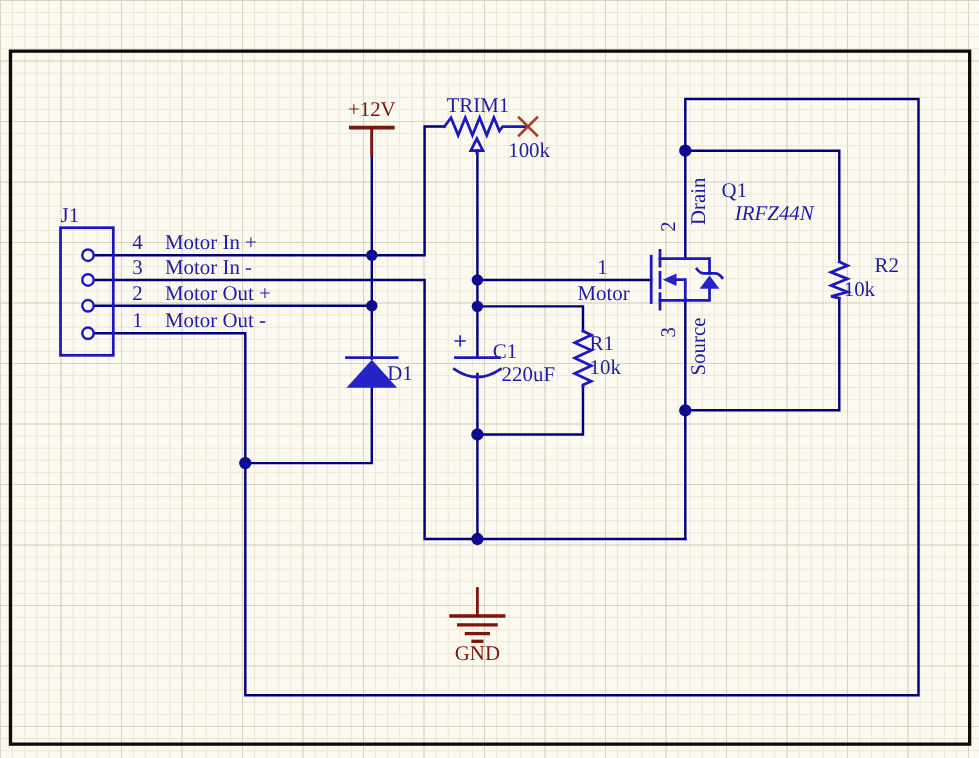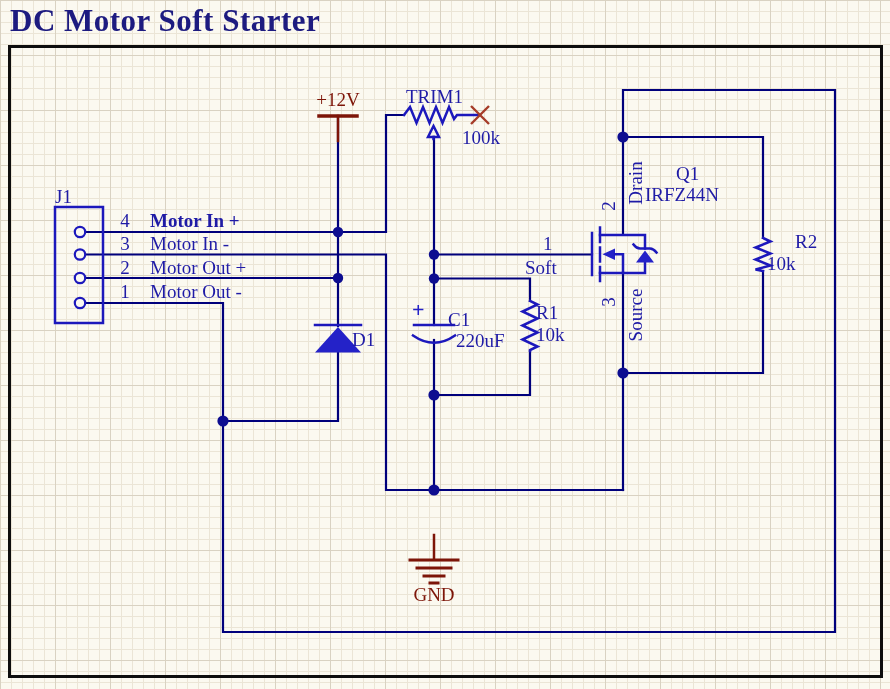--- a/index.html
+++ b/index.html
@@ -30,21 +30,20 @@
   .pwr{stroke:#7d1508;fill:none;stroke-linecap:square;}
   .nc{stroke:#a63c28;stroke-width:2.4;fill:none;}
   .dot{fill:#0d0d90;stroke:none;}
   .pincirc{fill:#fbf9f0;stroke:#1c18bc;stroke-width:2.2;}
 </style>
 </head>
 <body>
 
 <div id="sheet">
 
-  <div class="title">DC Motor Soft Starter</div>
   <div id="border-rect"></div>
 
   <svg width="890" height="689">
 
     <g>
       <path class="wire" d="M85,232 H386 V115 H404"></path>
       <path class="wire" d="M85,254.5 H386 V490 H623"></path>
       <path class="wire" d="M85,278 H338"></path>
       <path class="wire" d="M85,303 H223 V632 H835 V90 H623 V235"></path>
       <path class="wire" d="M223,421 H338 V353"></path>
@@ -125,21 +124,21 @@
       <path class="fillc" d="M602.5,254.3 L615,248.6 V260 Z"></path>
       <path class="comp" d="M615,254.3 H623 M623,254.3 V273"></path>
       <path class="comp" d="M633.5,244.5 Q636.5,248.5 640,248.5 H650 Q653.5,248.5 656.5,252.5"></path>
       <path class="fillc" d="M645,250.5 L636,262.5 H654 Z"></path>
     </g>
   </svg>
 
   <div class="lbl" style="left:55px;top:186px;">J1</div>
 
   <div class="lbl ctr" style="left:114px;top:210px;width:22px;">4</div>
-  <div class="lbl" style="left:150px;top:210px;font-weight:bold;">Motor In +</div>
+  <div class="lbl" style="left:150px;top:210px;">Motor In +</div>
   <div class="lbl ctr" style="left:114px;top:233px;width:22px;">3</div>
   <div class="lbl" style="left:150px;top:233px;text-align:center;">Motor In -</div>
   <div class="lbl ctr" style="left:114px;top:256.5px;width:22px;">2</div>
   <div class="lbl" style="left:150px;top:256.5px;">Motor Out +</div>
   <div class="lbl ctr" style="left:114px;top:281px;width:22px;">1</div>
   <div class="lbl" style="left:150px;top:281px;">Motor Out -</div>
 
   <div class="lbl red ctr" style="left:310px;top:89px;width:56px;text-align:center;">+12V</div>
   <div class="lbl red ctr" style="left:406px;top:584px;width:56px;">GND</div>
 
@@ -152,21 +151,21 @@
 
   <div class="lbl" style="left:536px;top:302px;">R1</div>
   <div class="lbl" style="left:536px;top:324px;">10k</div>
 
   <div class="lbl" style="left:795px;top:231px;text-align:center;">R2</div>
   <div class="lbl" style="left:767px;top:253px;">10k</div>
 
   <div class="lbl" style="left:352px;top:329px;">D1</div>
 
   <div class="lbl" style="left:543px;top:233px;">1</div>
-  <div class="lbl" style="left:525px;top:257px;">Soft</div>
+  <div class="lbl" style="left:525px;top:257px;">Motor</div>
   <div class="vlbl" style="left:609px;top:206px;">2</div>
   <div class="vlbl" style="left:636px;top:183px;">Drain</div>
   <div class="vlbl" style="left:609px;top:302px;">3</div>
   <div class="vlbl" style="left:636px;top:315px;">Source</div>
-  <div class="lbl" style="left:656px;top:163px;margin-left:20px;">Q1</div>
-  <div class="lbl" style="left:645px;top:184px;">IRFZ44N</div>
+  <div class="lbl" style="left:656px;top:163px;">Q1</div>
+  <div class="lbl" style="left:668px;top:184px;font-style:italic;">IRFZ44N</div>
 
 </div>
 
 </body></html>

